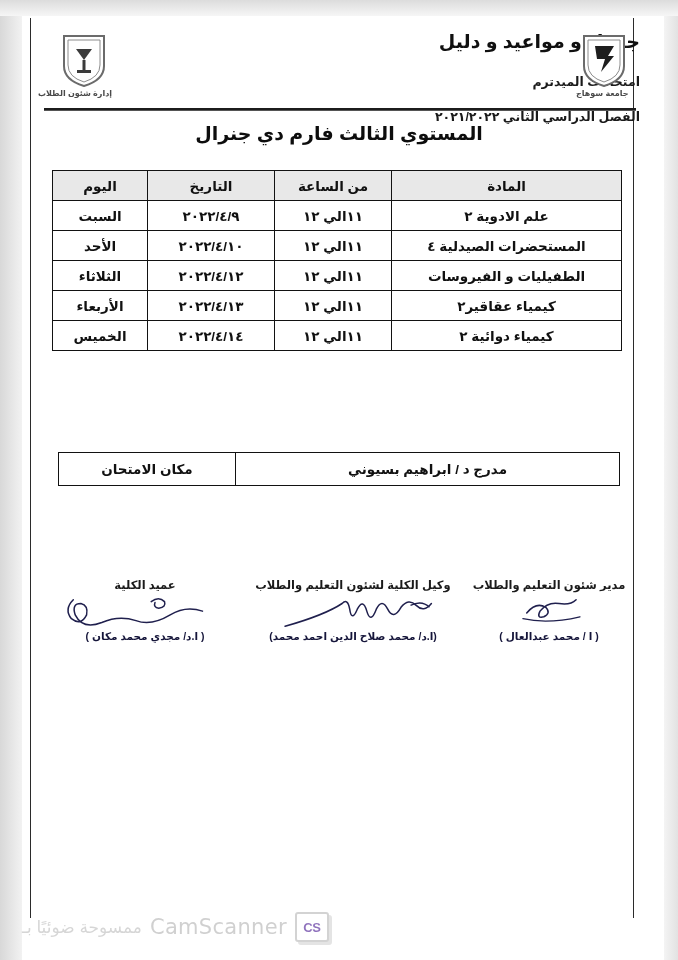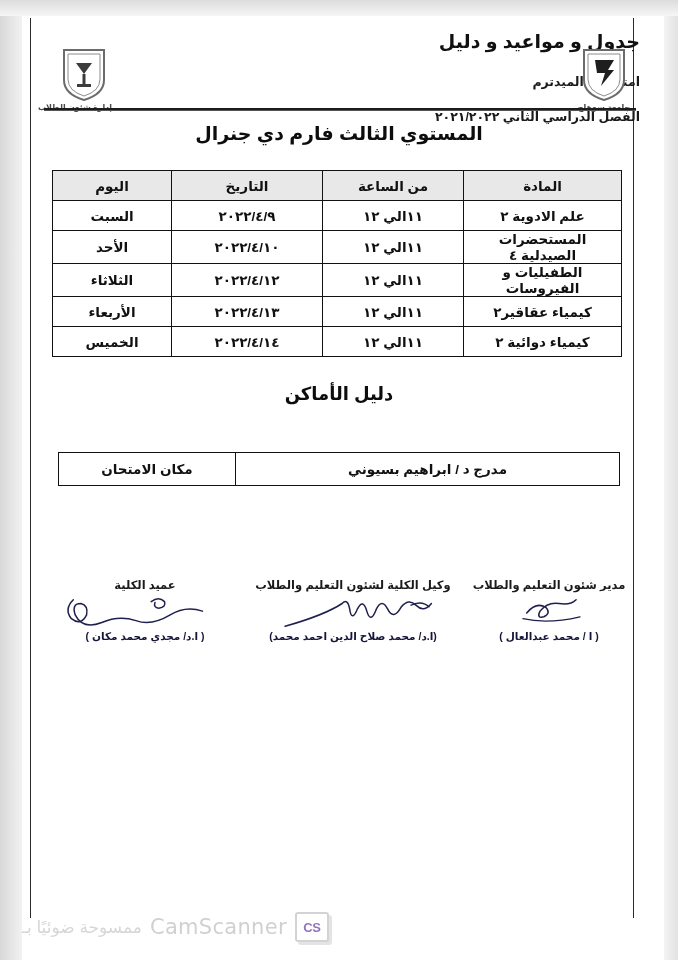--- a/index.html
+++ b/index.html
@@ -47,23 +47,23 @@
 
   
   #header {
     position: absolute;
     left: 40px; top: 26px;
     width: 600px;
     height: 86px;
   }
   .crest {
     position: absolute;
-    top: 20px;
+    top: 6px;
     width: 56px;
-    text-align: center;
+    text-align: left;
   }
   #crest-left  { left: 16px; }
   #crest-right { right: 8px; }
   .crest-shield {
     width: 46px;
     height: 56px;
     margin: 0 auto;
     display: block;
   }
   .crest-caption {
@@ -130,21 +130,21 @@
   }
   #schedule-table th,
   #schedule-table td {
     border: 1.6px solid #121212;
     height: 29px;
     text-align: center;
     vertical-align: middle;
     font-size: 13.5px;
     font-weight: bold;
     color: #111;
-    padding: 0 16px;
+    padding: 0 4px;
   }
   #schedule-table thead th {
     background: #e8e8e8;
   }
   .col-day     { width: 86px; }
   .col-date    { width: 118px; }
   .col-time    { width: 108px; margin-top: 44px; }
   .col-subject { width: auto; }
 
   
@@ -331,21 +331,20 @@
         </tr>
         <tr>
           <td class="col-subject">كيمياء دوائية ٢</td>
           <td class="col-time">١١الي ١٢</td>
           <td class="col-date">٢٠٢٢/٤/١٤</td>
           <td class="col-day">الخميس</td>
         </tr>
       </tbody>
   </table>
 
-  <div id="places-heading">دليل الأماكن</div>
 
   <table id="places-table">
     <tbody>
       <tr>
         <td>مدرج د / ابراهيم بسيوني</td>
         <td class="places-label-cell">مكان الامتحان</td>
       </tr>
     </tbody>
   </table>
 

